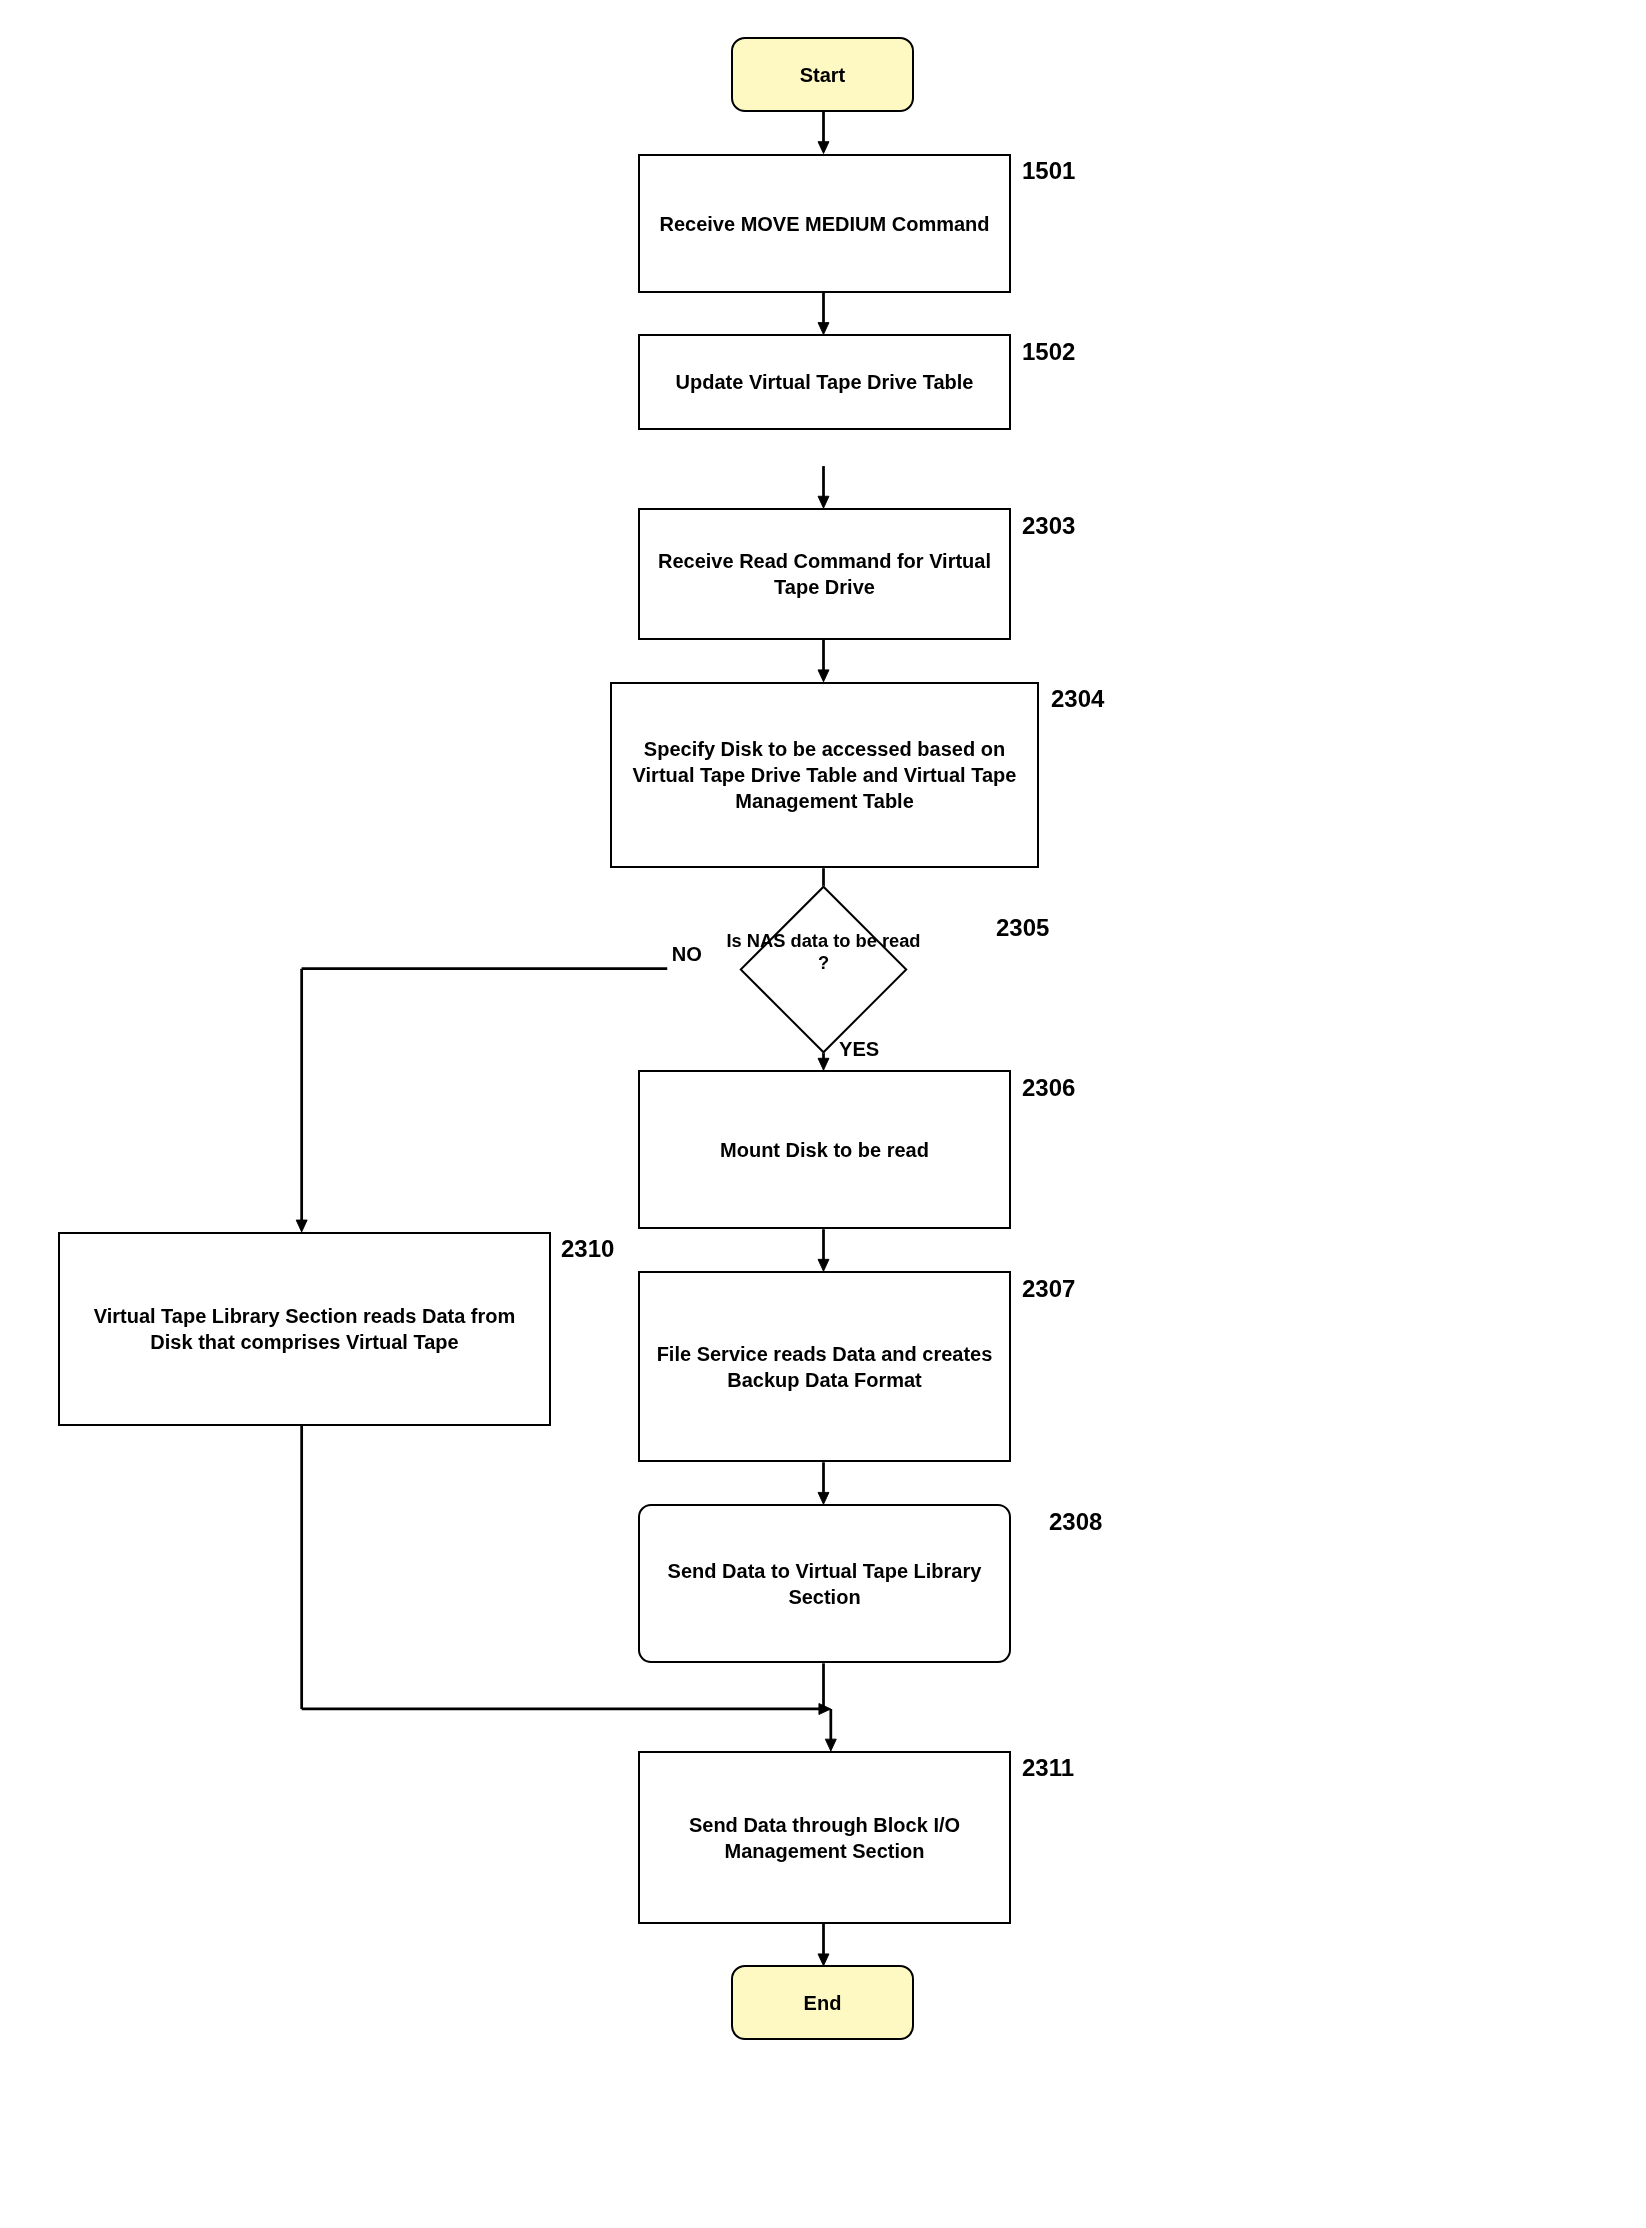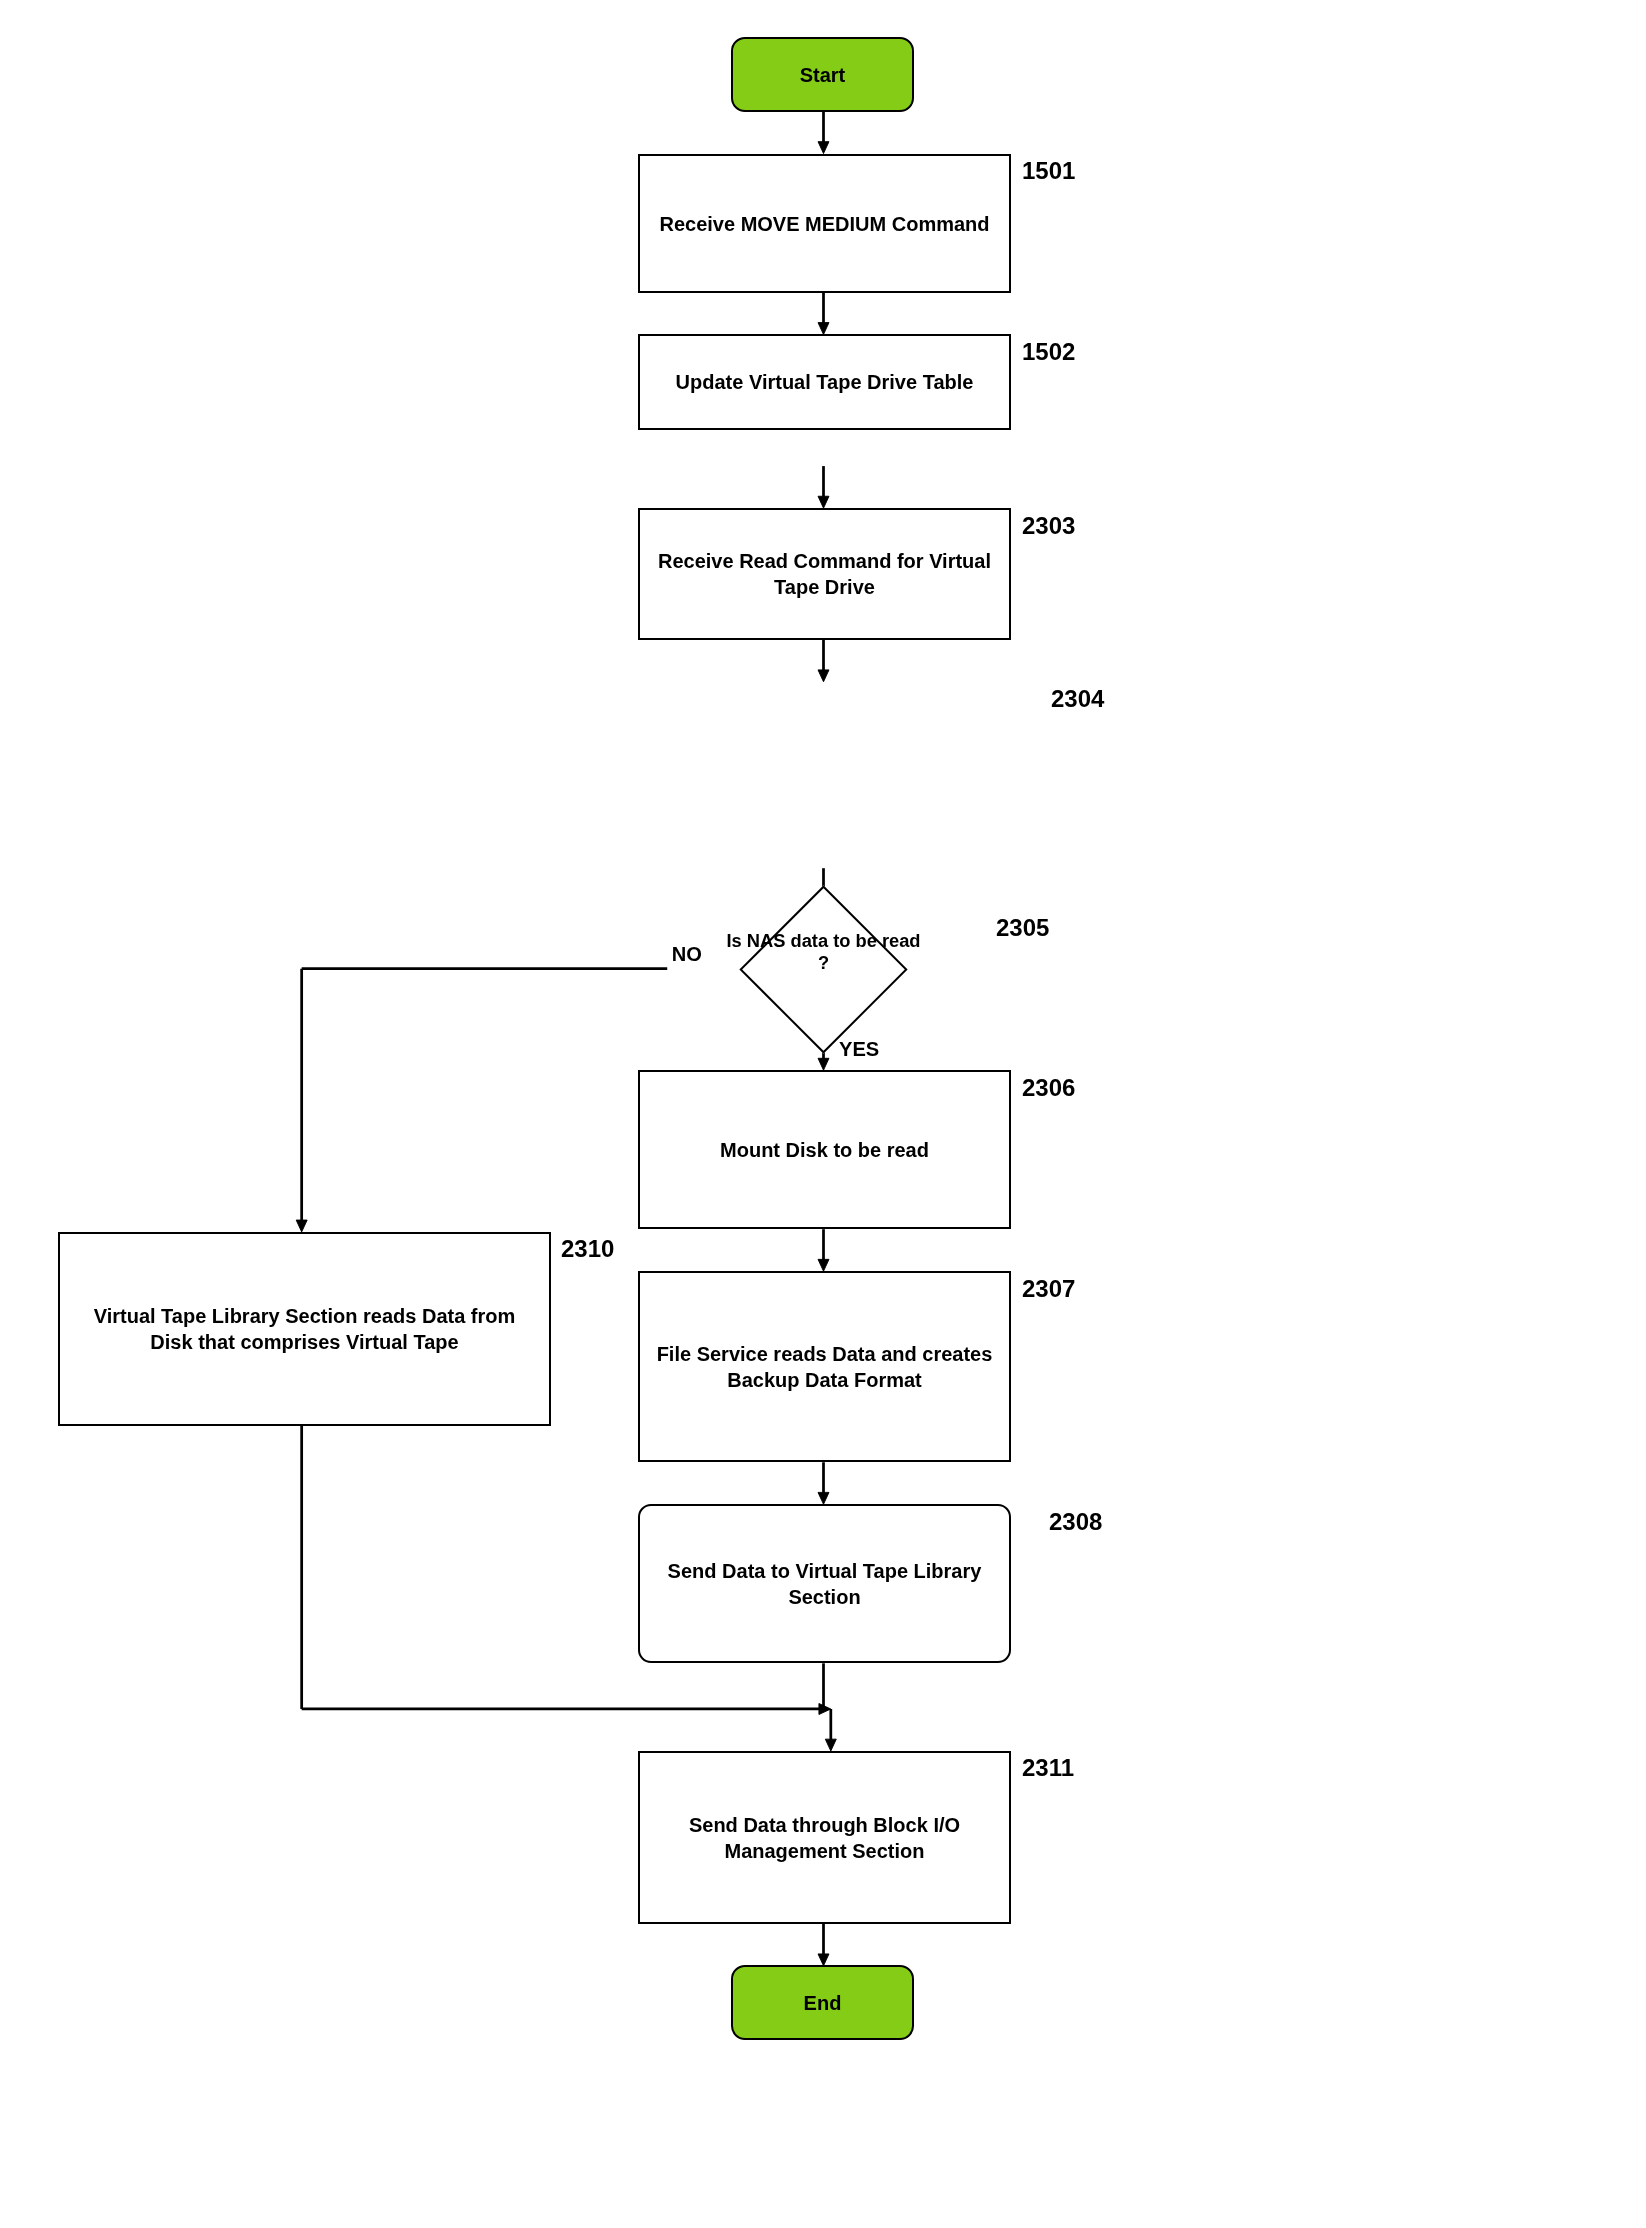--- a/index.html
+++ b/index.html
@@ -20,21 +20,21 @@
     .shape {
       position: absolute;
       display: flex;
       align-items: center;
       justify-content: center;
       text-align: center;
     }
     .rounded-rect {
       border: 2.7px solid #000;
       border-radius: 14px;
-      background: #84cc16;
+      background: #fef9c3;
     }
     .rect {
       border: 2.7px solid #000;
       background: #fff;
     }
     .diamond {
       background: #fff;
       transform: rotate(45deg);
       border: 2.7px solid #000;
     }
@@ -140,20 +140,23 @@
   <div class="shape rect" style="left:638px; top:334px; width:373px; height:96px;">
     <span class="label">Update Virtual Tape Drive Table</span>
   </div>
   <span class="step-num" style="left:1022px; top:338px;">1502</span>
 
   <div class="shape rect" style="left:638px; top:508px; width:373px; height:132px;">
     <span class="label">Receive Read Command for Virtual Tape Drive</span>
   </div>
   <span class="step-num" style="left:1022px; top:512px;">2303</span>
 
+  <div class="shape rect" style="left:610px; top:682px; width:429px; height:186px;">
+    <span class="label">Specify Disk to be accessed based on Virtual Tape Drive Table and Virtual Tape Management Table</span>
+  </div>
   <span class="step-num" style="left:1051px; top:685px;">2304</span>
 
   <div style="position:absolute; left:676px; top:910px; width:294px; height:119px;">
     <div class="diamond" style="width:119px; height:119px; position:absolute; left:88px; top:0;"></div>
     <span class="diamond-text" style="left: 47px; top: 20px; width: 201px; font-size: 18.3px; font-weight: bold; position: absolute; text-align: center;">Is NAS data to be read ?</span>
   </div>
   <span class="step-num" style="left:996px; top:914px;">2305</span>
 
   <div class="shape rect" style="left:638px; top:1070px; width:373px; height:159px;">
     <span class="label">Mount Disk to be read</span>

